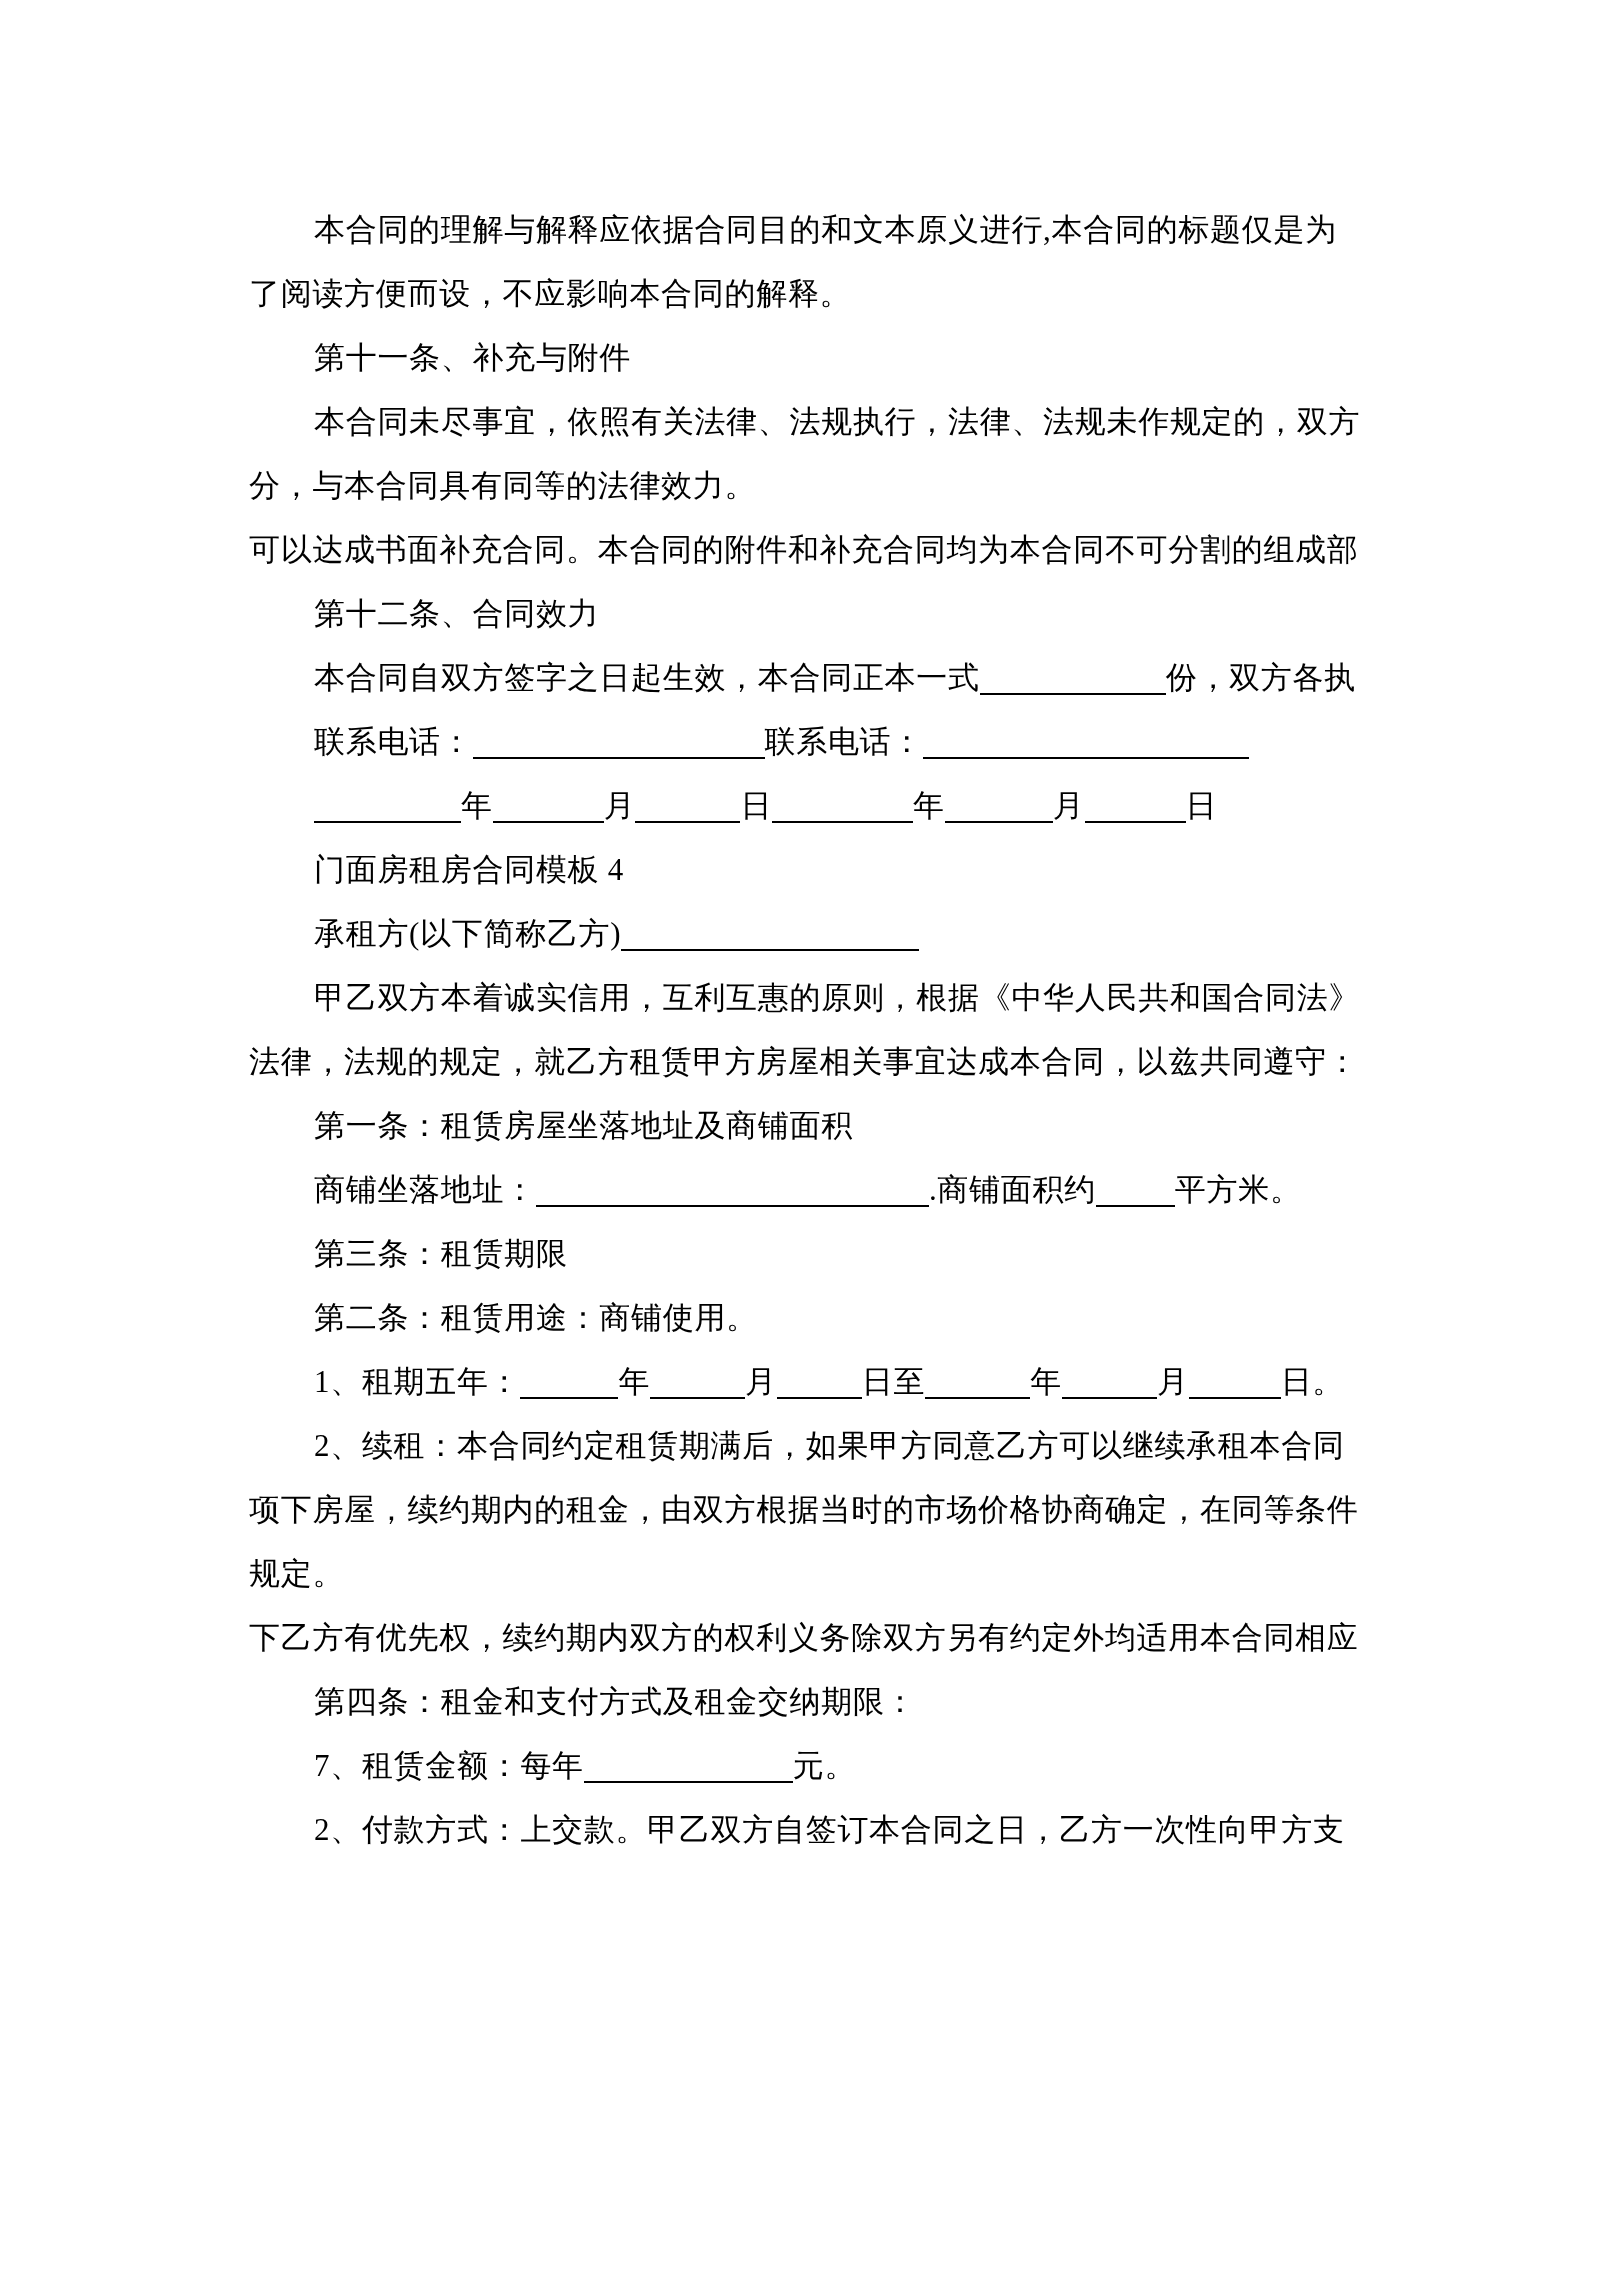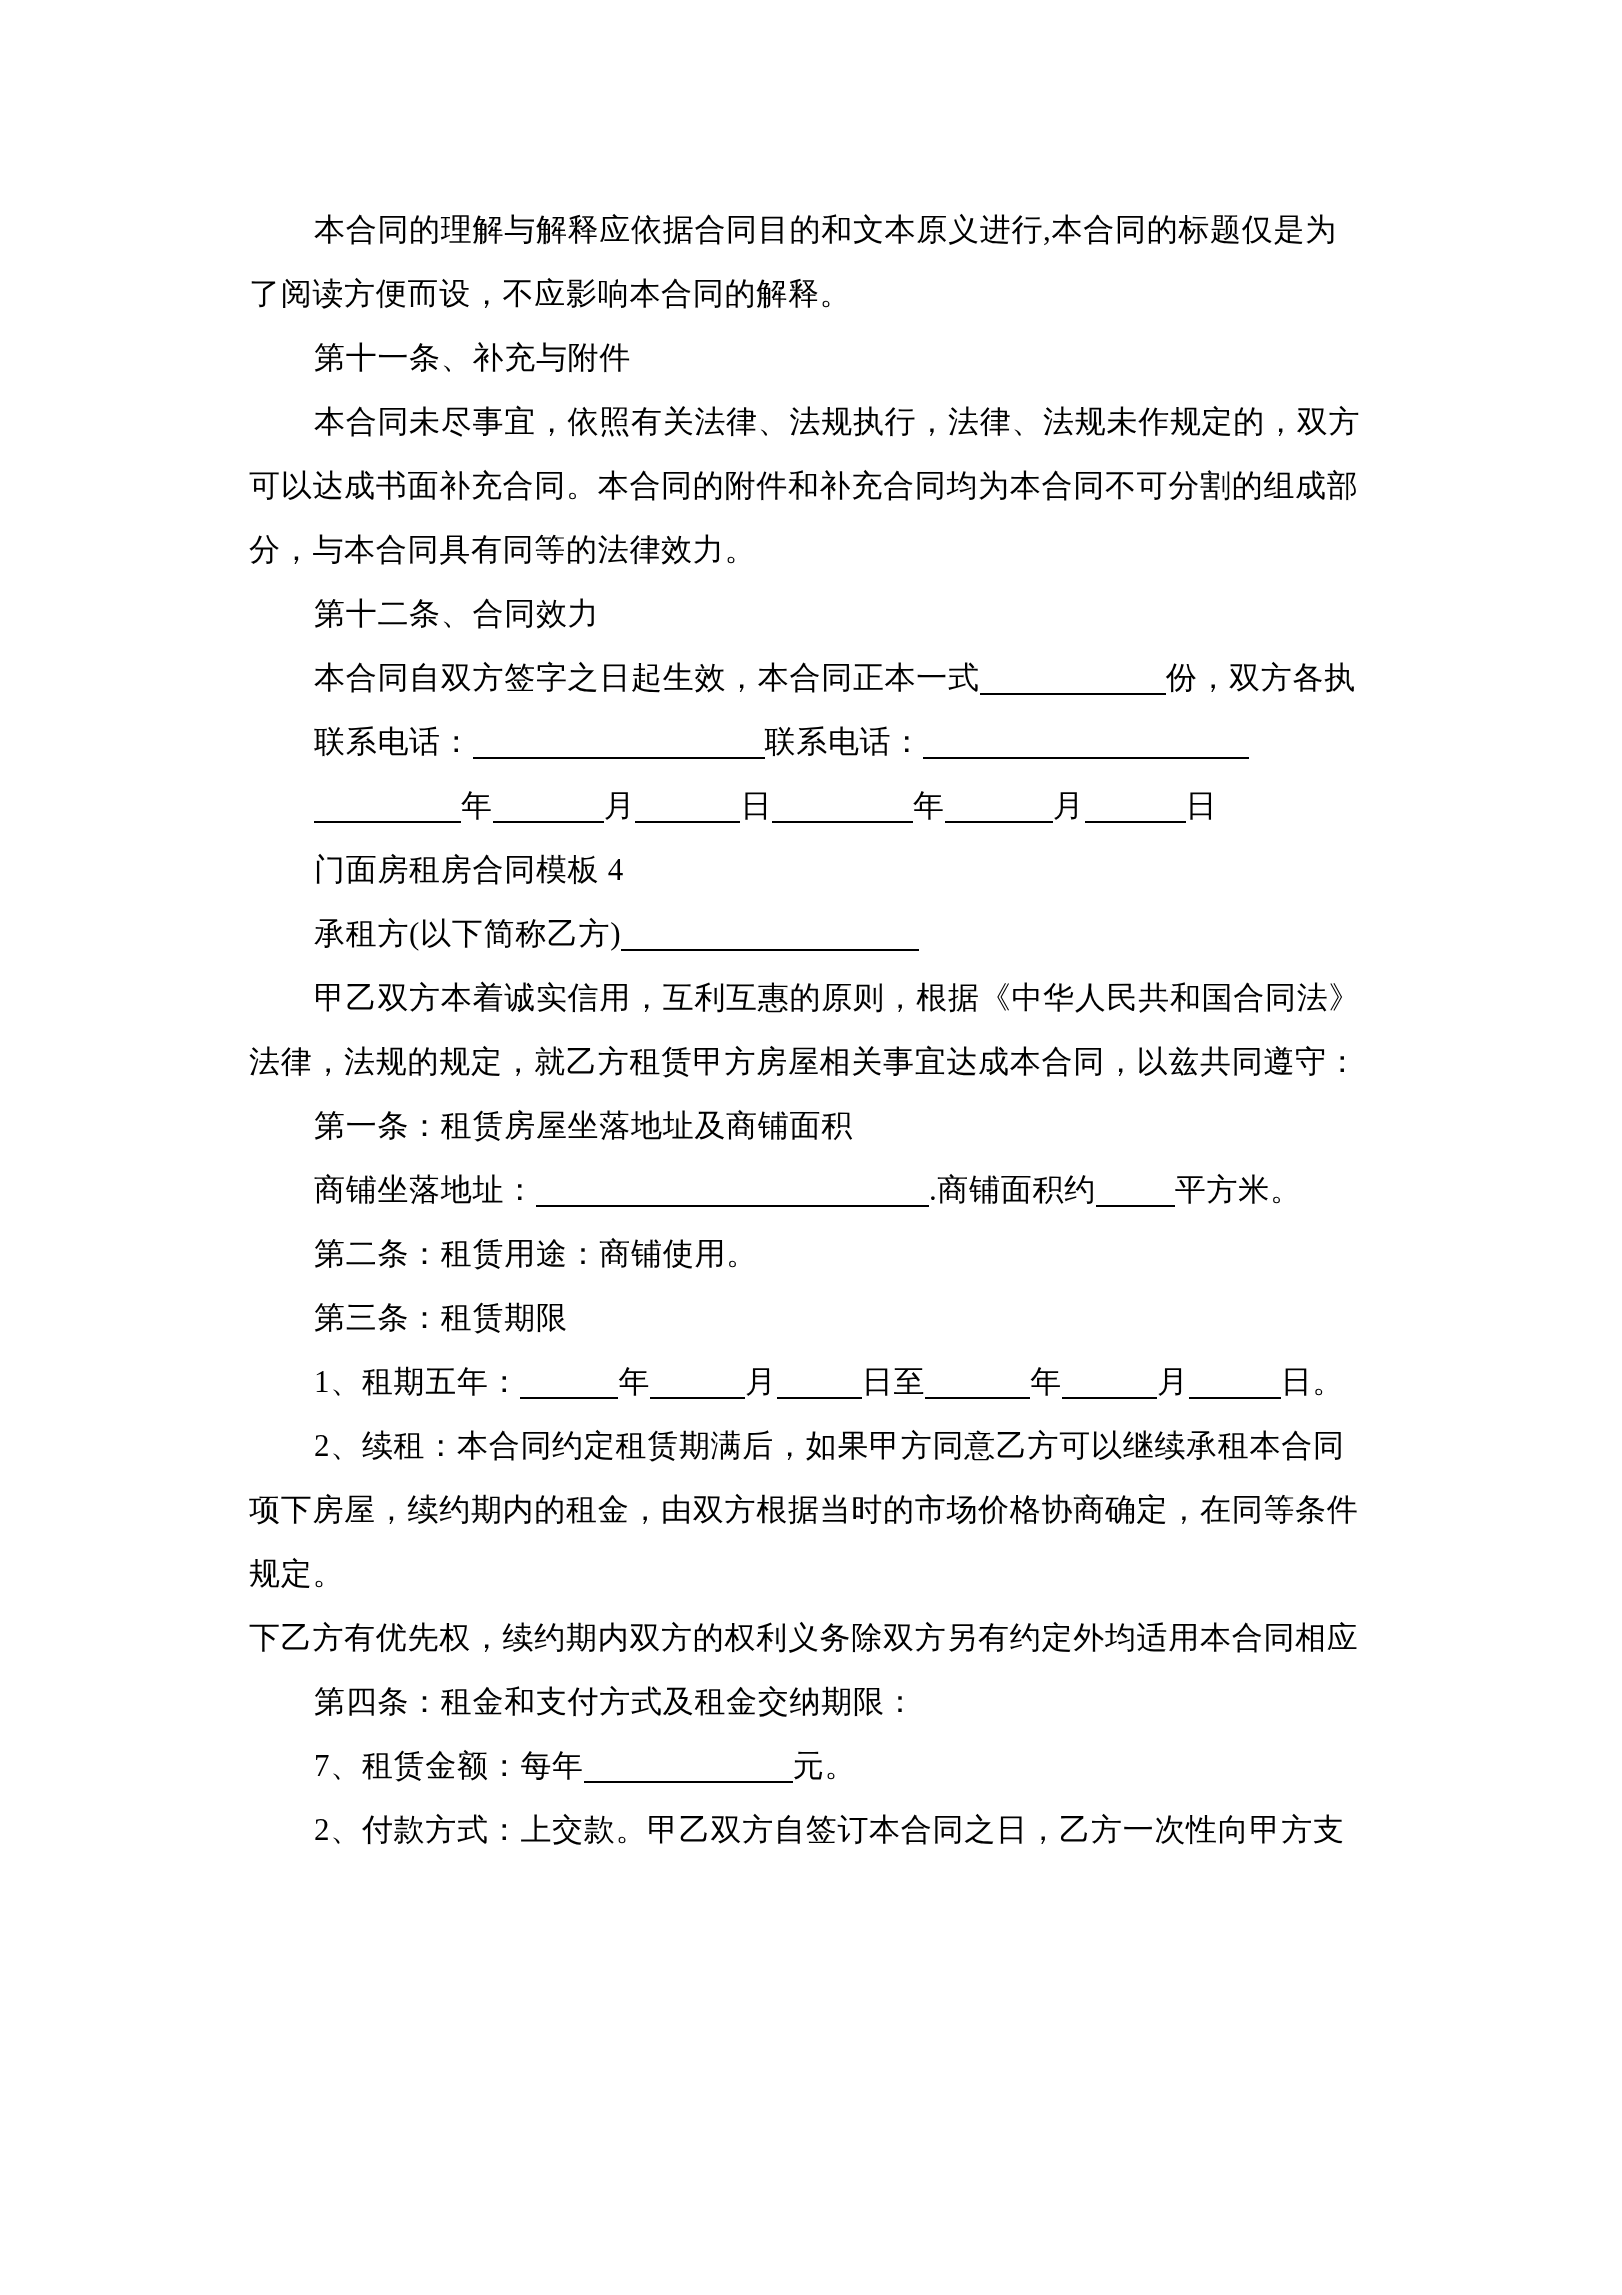--- a/index.html
+++ b/index.html
@@ -16,34 +16,34 @@
 </style>
 </head>
 <body>
 
 <div class="page">
   <div class="content" id="doc-content">
       <div class="line indent"><span class="run">本合同的理解与解释应依据合同目的和文本原义进行,本合同的标题仅是为</span></div>
       <div class="line"><span class="run">了阅读方便而设，不应影响本合同的解释。</span></div>
       <div class="line indent"><span class="run">第十一条、补充与附件</span></div>
       <div class="line indent"><span class="run">本合同未尽事宜，依照有关法律、法规执行，法律、法规未作规定的，双方</span></div>
+      <div class="line"><span class="run">分，与本合同具有同等的法律效力。</span></div>
       <div class="line"><span class="run">可以达成书面补充合同。本合同的附件和补充合同均为本合同不可分割的组成部</span></div>
-      <div class="line"><span class="run">分，与本合同具有同等的法律效力。</span></div>
       <div class="line indent"><span class="run">第十二条、合同效力</span></div>
       <div class="line indent"><span class="run">本合同自双方签字之日起生效，本合同正本一式</span><span class="blank" style="width: 186px;"></span><span class="run">份，双方各执</span></div>
       <div class="line indent"><span class="run">联系电话：</span><span class="blank" style="width: 292px;"></span><span class="run">联系电话：</span><span class="blank" style="width: 326px;"></span></div>
       <div class="line indent"><span class="blank" style="width: 147px;"></span><span class="run">年</span><span class="blank" style="width: 111px;"></span><span class="run">月</span><span class="blank" style="width: 105px;"></span><span class="run">日</span><span class="blank" style="width: 141px;"></span><span class="run">年</span><span class="blank" style="width: 108px;"></span><span class="run">月</span><span class="blank" style="width: 101px;"></span><span class="run">日</span></div>
       <div class="line indent"><span class="run">门面房租房合同模板 4</span></div>
       <div class="line indent"><span class="run">承租方(以下简称乙方)</span><span class="blank" style="width: 298px;"></span></div>
       <div class="line indent"><span class="run">甲乙双方本着诚实信用，互利互惠的原则，根据《中华人民共和国合同法》</span></div>
       <div class="line"><span class="run">法律，法规的规定，就乙方租赁甲方房屋相关事宜达成本合同，以兹共同遵守：</span></div>
       <div class="line indent"><span class="run">第一条：租赁房屋坐落地址及商铺面积</span></div>
       <div class="line indent"><span class="run">商铺坐落地址：</span><span class="blank" style="width: 393px;"></span><span class="run">.商铺面积约</span><span class="blank" style="width: 79px;"></span><span class="run">平方米。</span></div>
+      <div class="line indent"><span class="run">第三条：租赁期限</span></div>
       <div class="line indent"><span class="run">第二条：租赁用途：商铺使用。</span></div>
-      <div class="line indent"><span class="run">第三条：租赁期限</span></div>
       <div class="line indent"><span class="run">1、租期五年：</span><span class="blank" style="width: 98px;"></span><span class="run">年</span><span class="blank" style="width: 95px;"></span><span class="run">月</span><span class="blank" style="width: 85px;"></span><span class="run">日至</span><span class="blank" style="width: 105px;"></span><span class="run">年</span><span class="blank" style="width: 95px;"></span><span class="run">月</span><span class="blank" style="width: 92px;"></span><span class="run">日。</span></div>
       <div class="line indent"><span class="run">2、续租：本合同约定租赁期满后，如果甲方同意乙方可以继续承租本合同</span></div>
       <div class="line"><span class="run">项下房屋，续约期内的租金，由双方根据当时的市场价格协商确定，在同等条件</span></div>
       <div class="line"><span class="run">规定。</span></div>
       <div class="line"><span class="run">下乙方有优先权，续约期内双方的权利义务除双方另有约定外均适用本合同相应</span></div>
       <div class="line indent"><span class="run">第四条：租金和支付方式及租金交纳期限：</span></div>
       <div class="line indent"><span class="run">7、租赁金额：每年</span><span class="blank" style="width: 209px;"></span><span class="run">元。</span></div>
       <div class="line indent"><span class="run">2、付款方式：上交款。甲乙双方自签订本合同之日，乙方一次性向甲方支</span></div>
     </div>
 </div>

